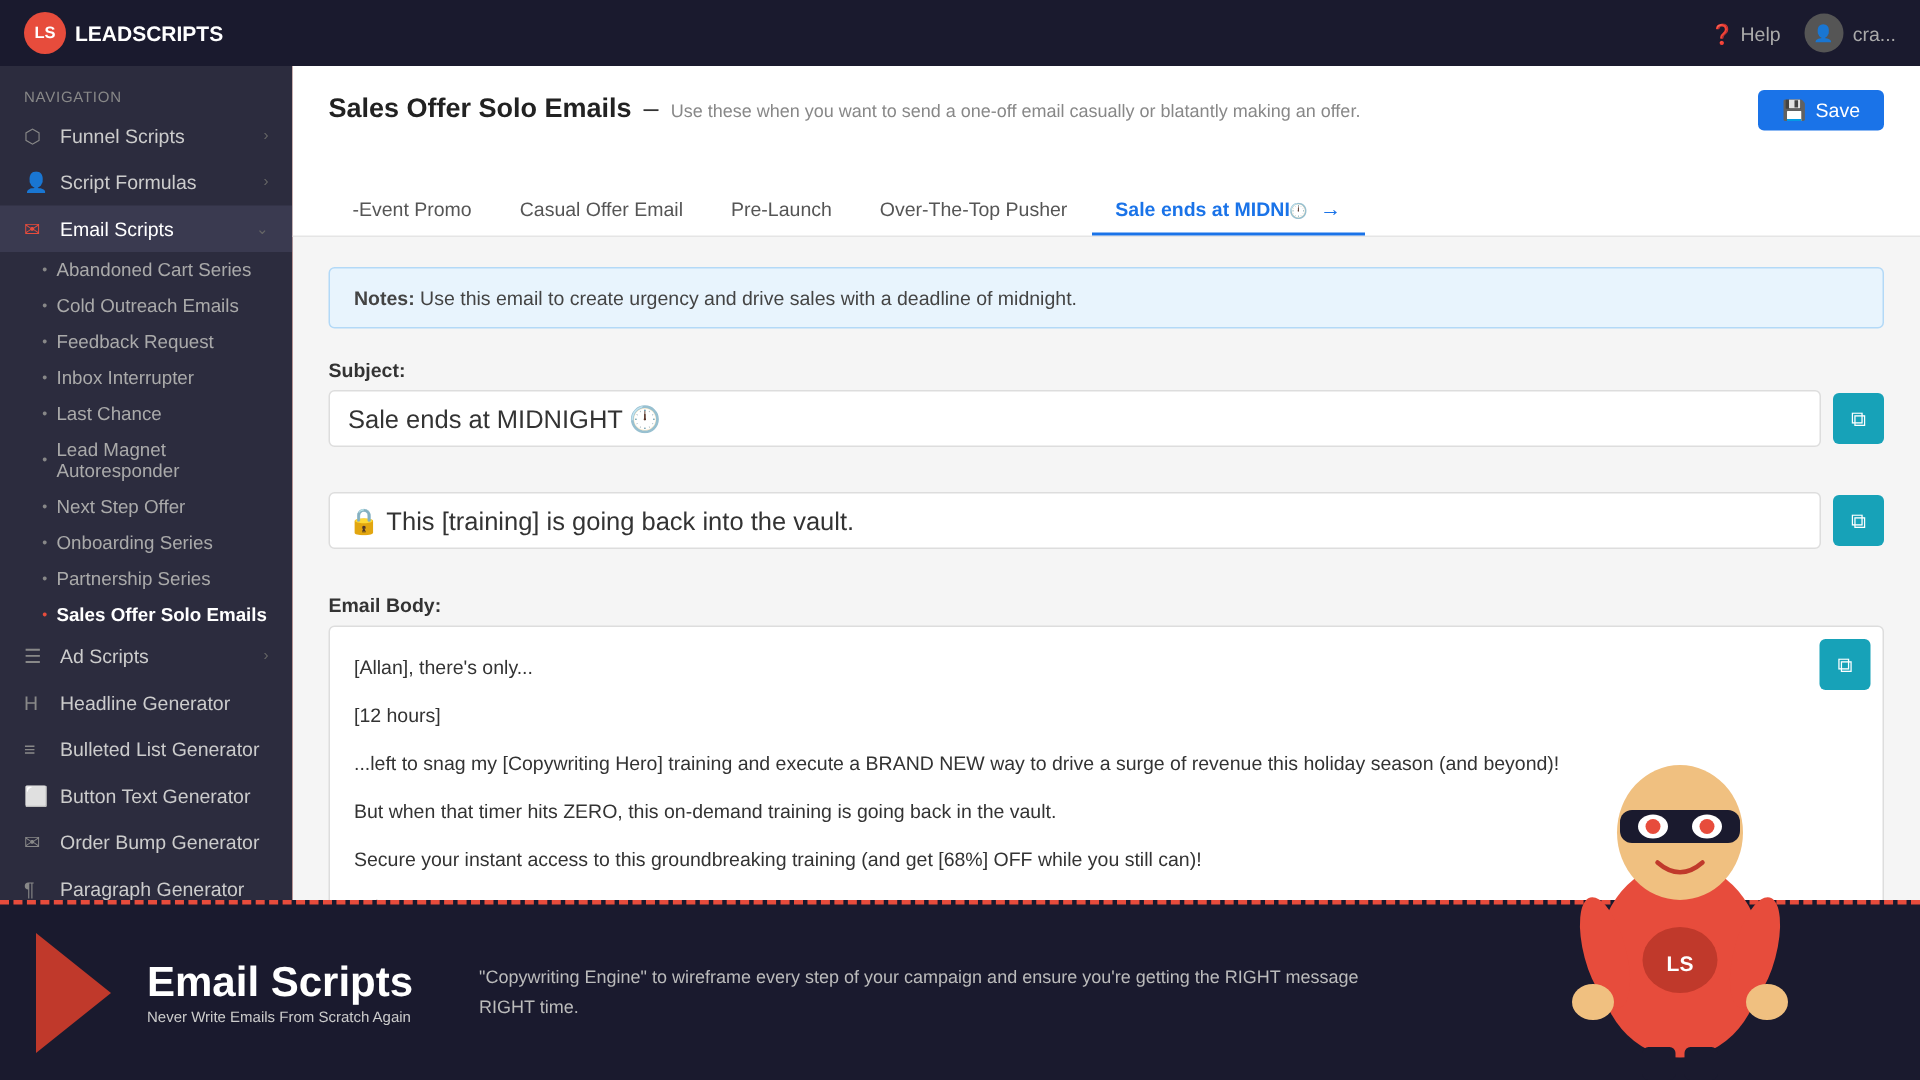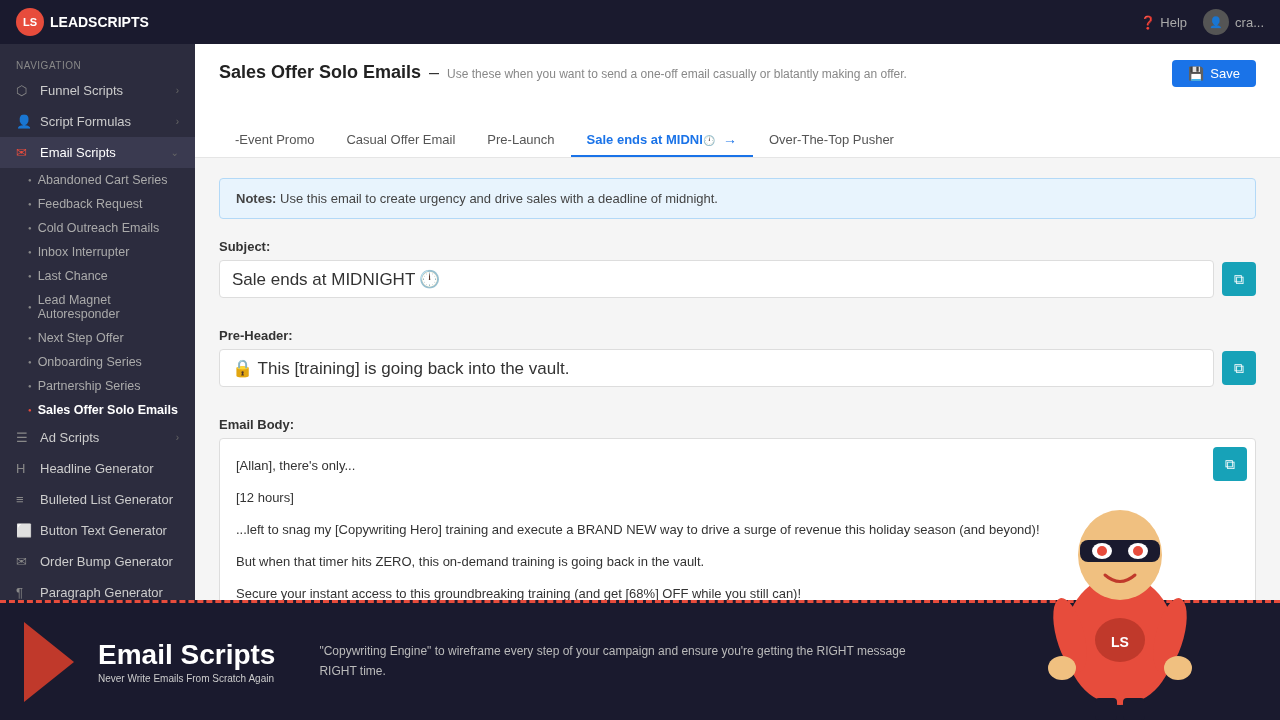--- a/index.html
+++ b/index.html
@@ -379,25 +379,25 @@
       <span class="sidebar-chevron">⌄</span>
     </div>
 
     <div class="sidebar-sub">
       <div class="sidebar-sub-item">
         <span class="sidebar-sub-dot">●</span>
         <span>Abandoned Cart Series</span>
       </div>
       <div class="sidebar-sub-item">
         <span class="sidebar-sub-dot">●</span>
+        <span>Cold Outreach Emails</span>
+      </div>
+      <div class="sidebar-sub-item">
+        <span class="sidebar-sub-dot">●</span>
         <span>Feedback Request</span>
-      </div>
-      <div class="sidebar-sub-item">
-        <span class="sidebar-sub-dot">●</span>
-        <span>Cold Outreach Emails</span>
       </div>
       <div class="sidebar-sub-item">
         <span class="sidebar-sub-dot">●</span>
         <span>Inbox Interrupter</span>
       </div>
       <div class="sidebar-sub-item">
         <span class="sidebar-sub-dot">●</span>
         <span>Last Chance</span>
       </div>
       <div class="sidebar-sub-item">
@@ -505,26 +505,26 @@
       <div class="tabs-row">
         <div class="tab">
           <span>-Event Promo</span>
         </div>
         <div class="tab">
           <span>Casual Offer Email</span>
         </div>
         <div class="tab">
           <span>Pre-Launch</span>
         </div>
+        <div class="tab">
+          <span>Over-The-Top Pusher</span>
+        </div>
         <div class="tab active">
           <span>Sale ends at MIDNI<span style="font-size:10px">🕛</span></span>
           <span class="tab-arrow">→</span>
-        </div>
-        <div class="tab">
-          <span>Over-The-Top Pusher</span>
         </div>
       </div>
     </div>
 
     <div class="main-body">
 
       <div class="notes-box">
         <span class="notes-label">Notes:</span>
         <span>Use this email to create urgency and drive sales with a deadline of midnight.</span>
       </div>
@@ -533,21 +533,20 @@
         <div class="field-label">Subject:</div>
         <div class="field-row">
           <input type="text" class="field-input" value="Sale ends at MIDNIGHT 🕛" style="">
           <button class="copy-btn">
             <span>⧉</span>
           </button>
         </div>
       </div>
 
       <div class="field-group">
-        <div class="field-label">Pre-Header:</div>
         <div class="field-row">
           <input type="text" class="field-input" value="🔒 This [training] is going back into the vault." style="">
           <button class="copy-btn">
             <span>⧉</span>
           </button>
         </div>
       </div>
 
       <div class="field-group">
         <div class="field-label">Email Body:</div>

